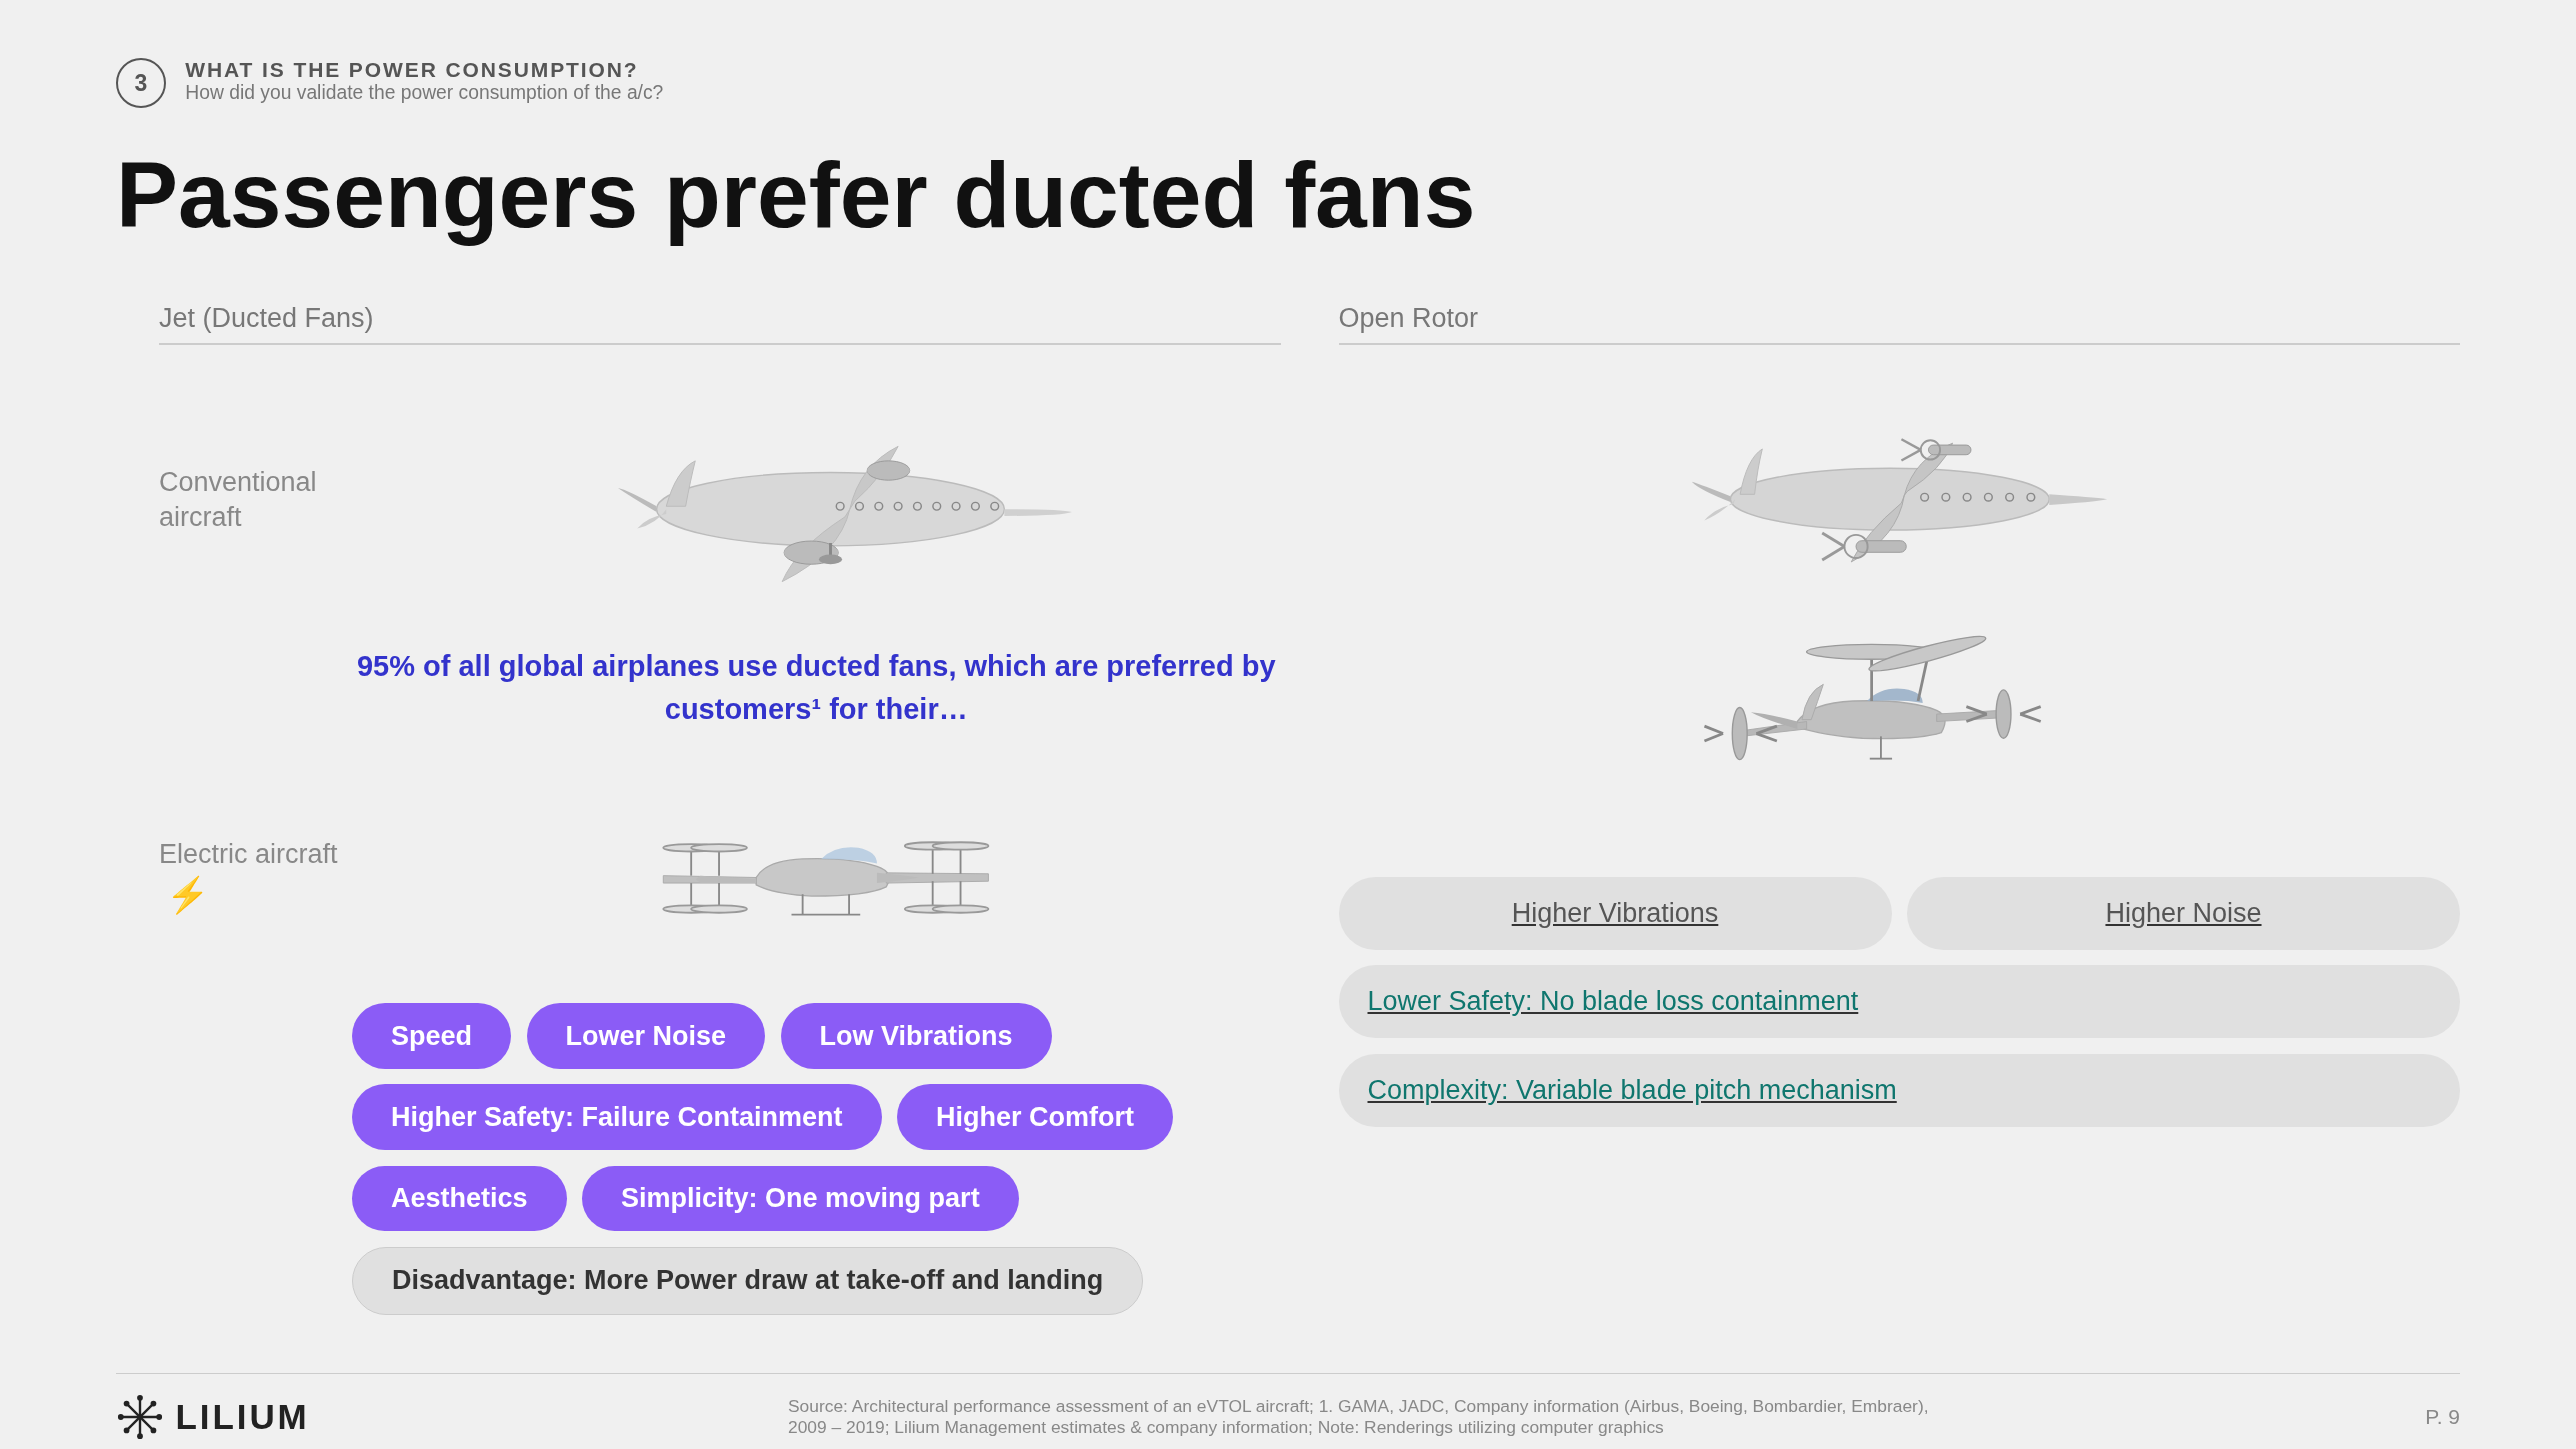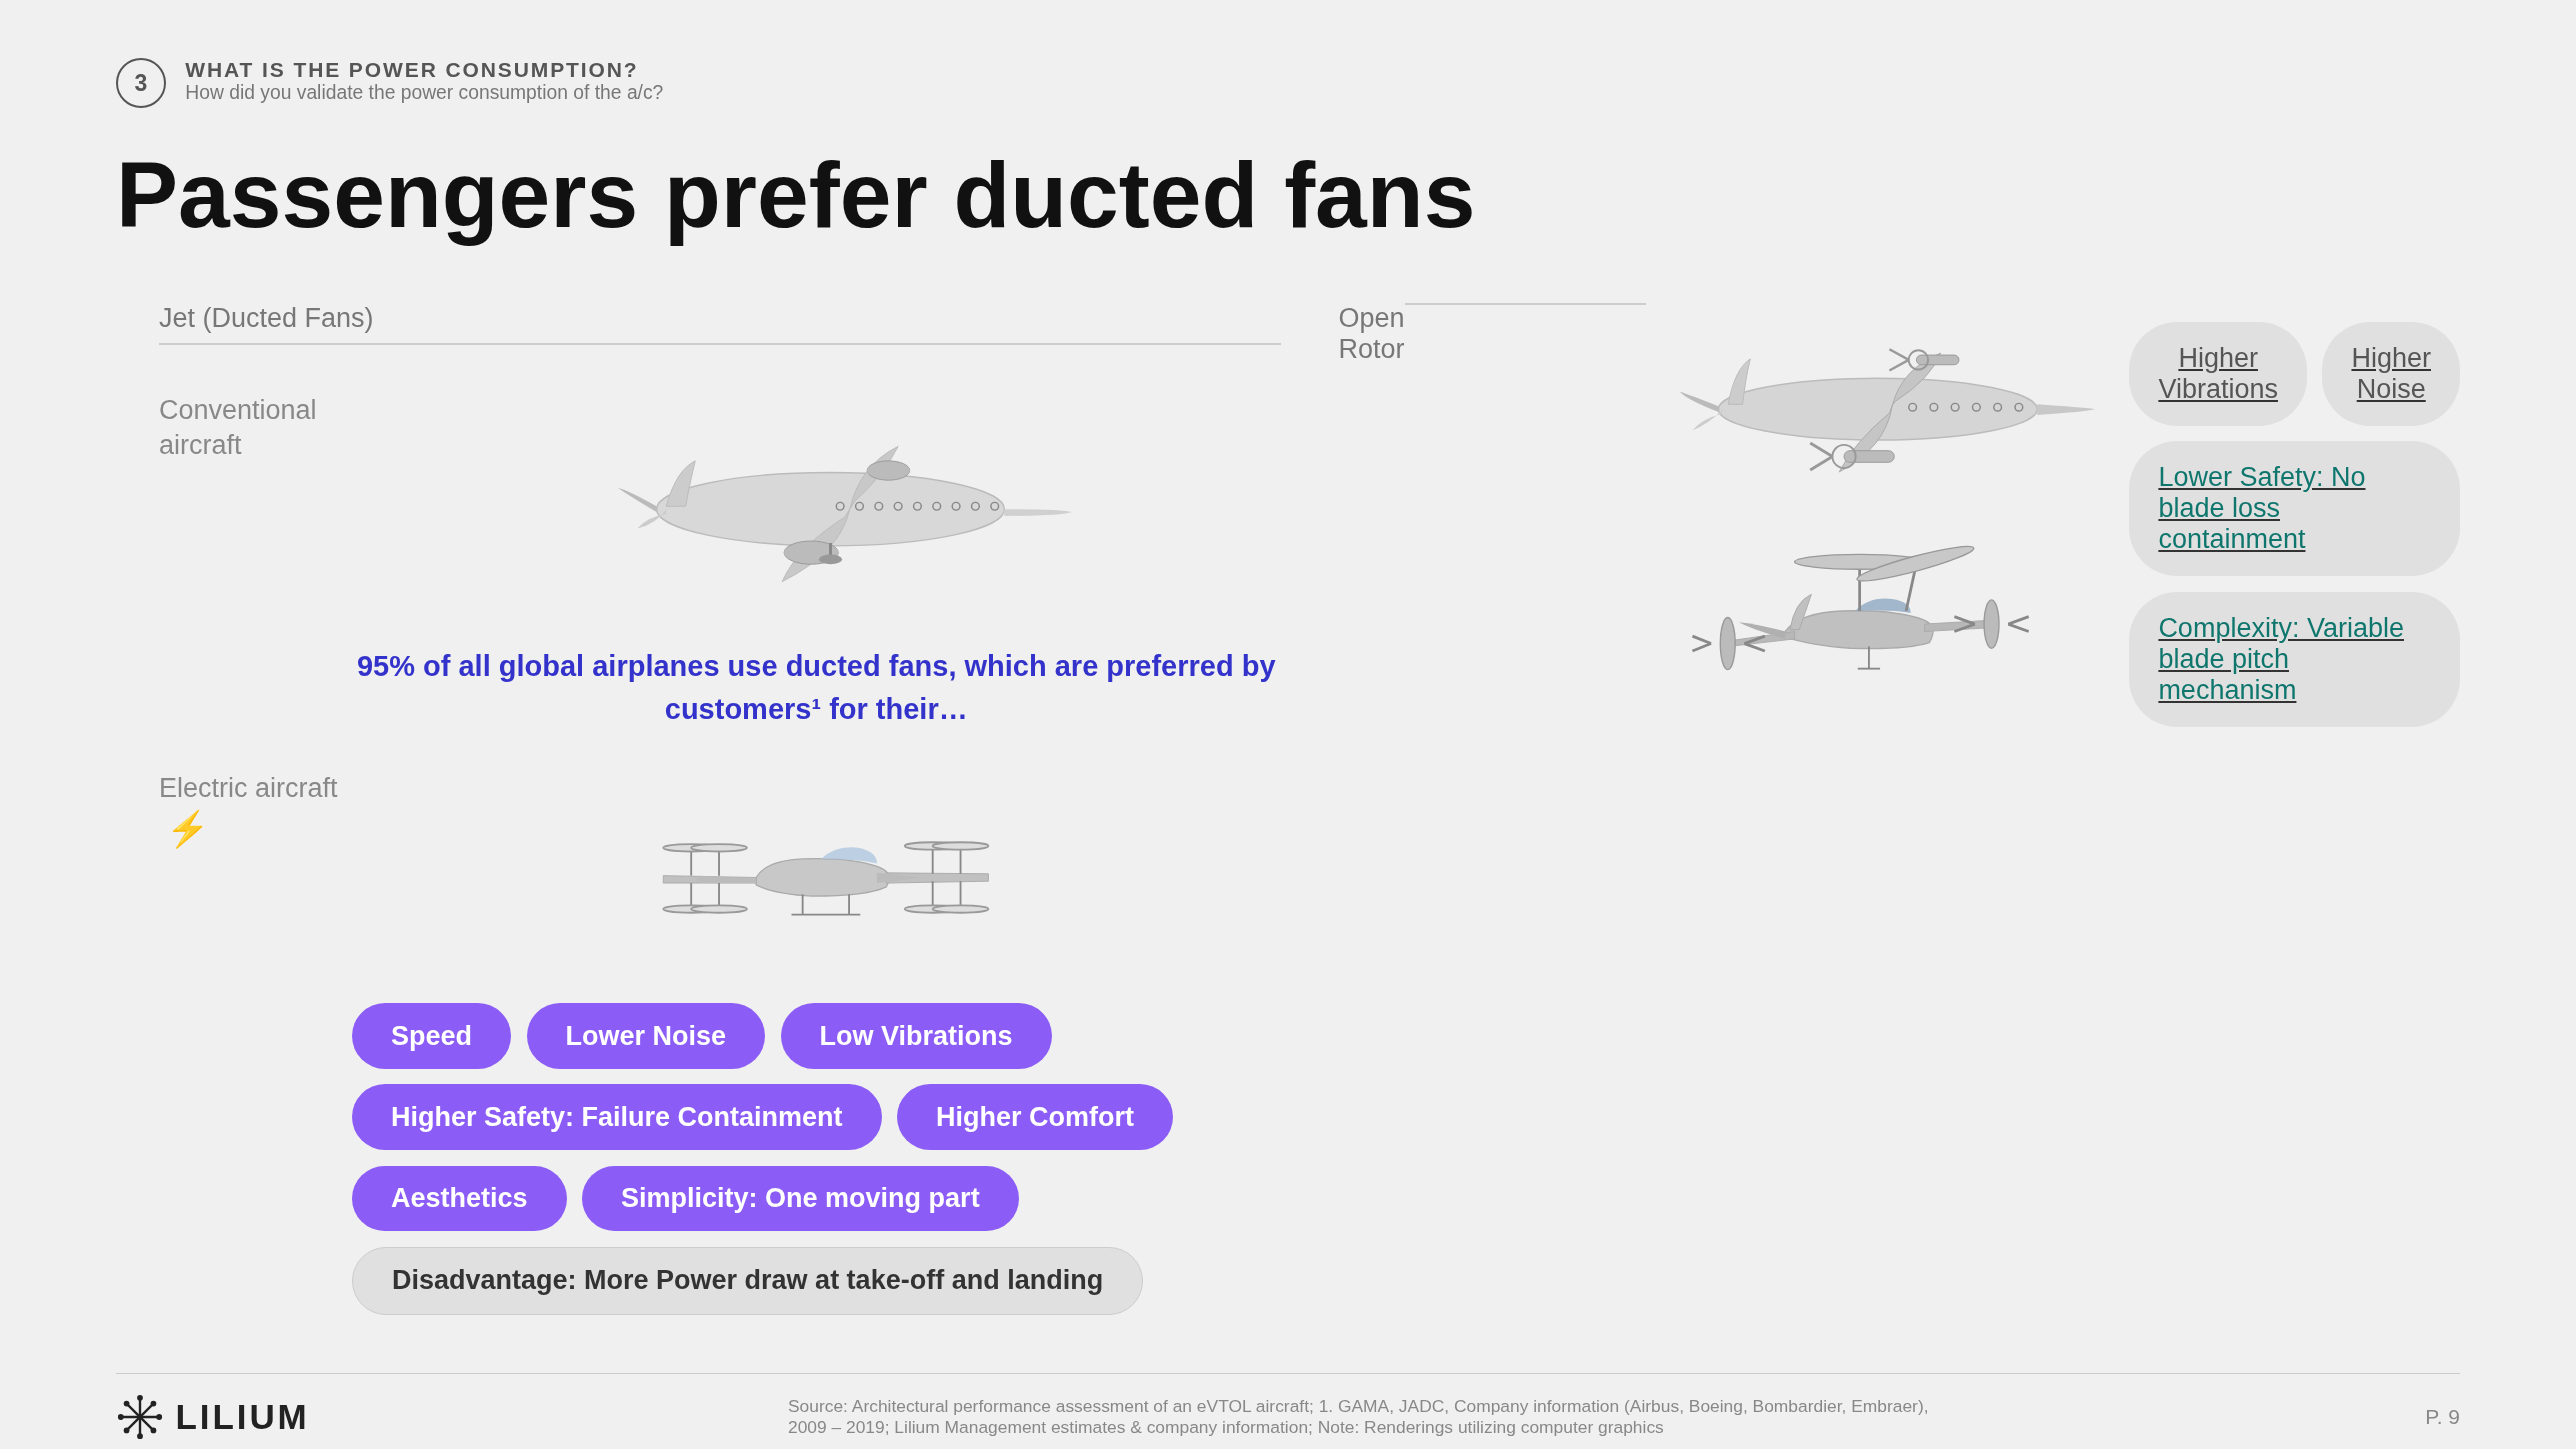--- a/index.html
+++ b/index.html
@@ -90,21 +90,21 @@
     .col-divider {
       width: 100%;
       height: 1.9px;
       background: #ccc;
       margin-bottom: 48px;
     }
 
     
     .aircraft-section {
       display: flex;
-      align-items: flex-start;
+      align-items: center;
       margin-bottom: 19.3px;
       gap: 29px;
     }
     .aircraft-label {
       width: 193px;
       font-size: 27px;
       color: #888;
       line-height: 1.3;
       flex-shrink: 0;
     }
@@ -165,21 +165,21 @@
     .badge-gray {
       background: #e0e0e0;
       color: #333;
       border: 1px solid #ccc;
     }
 
     
     .right-col {
       flex: 1;
       display: flex;
-      flex-direction: row;
+      flex-direction: column;
     }
 
     
     .rotor-images {
       display: flex;
       flex-direction: column;
       gap: 39px;
       margin-bottom: 39px;
     }
     .rotor-img-container {

